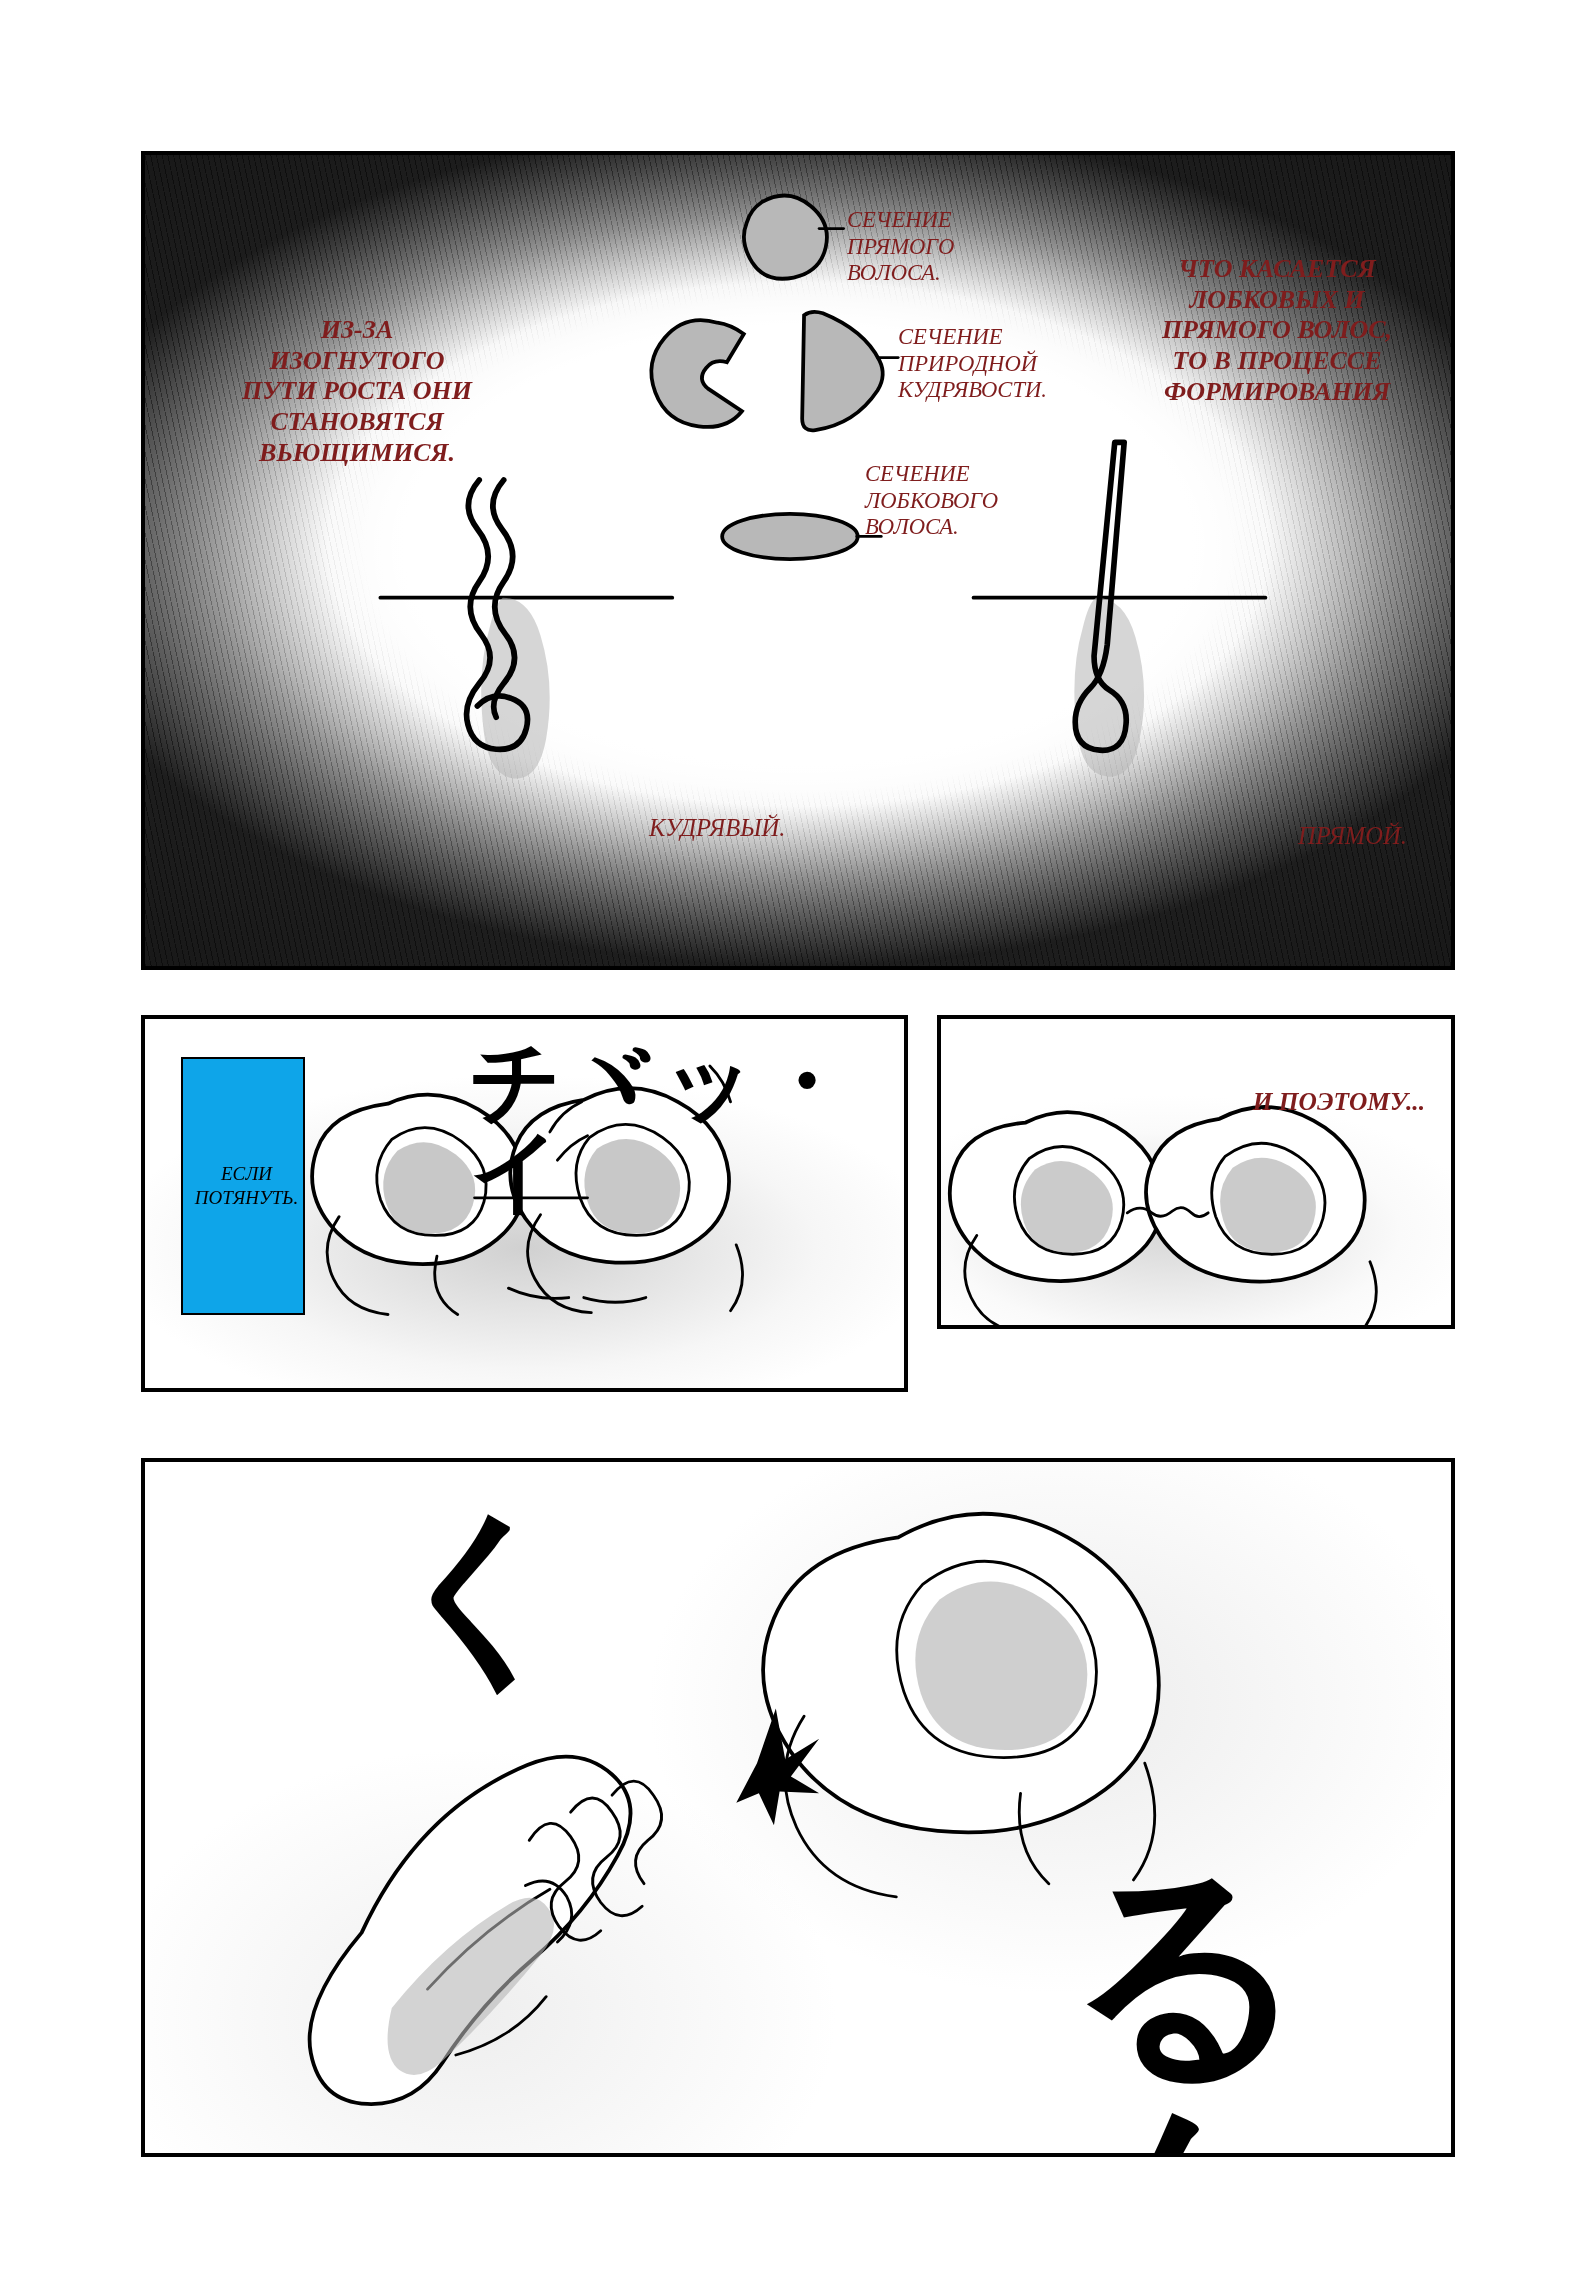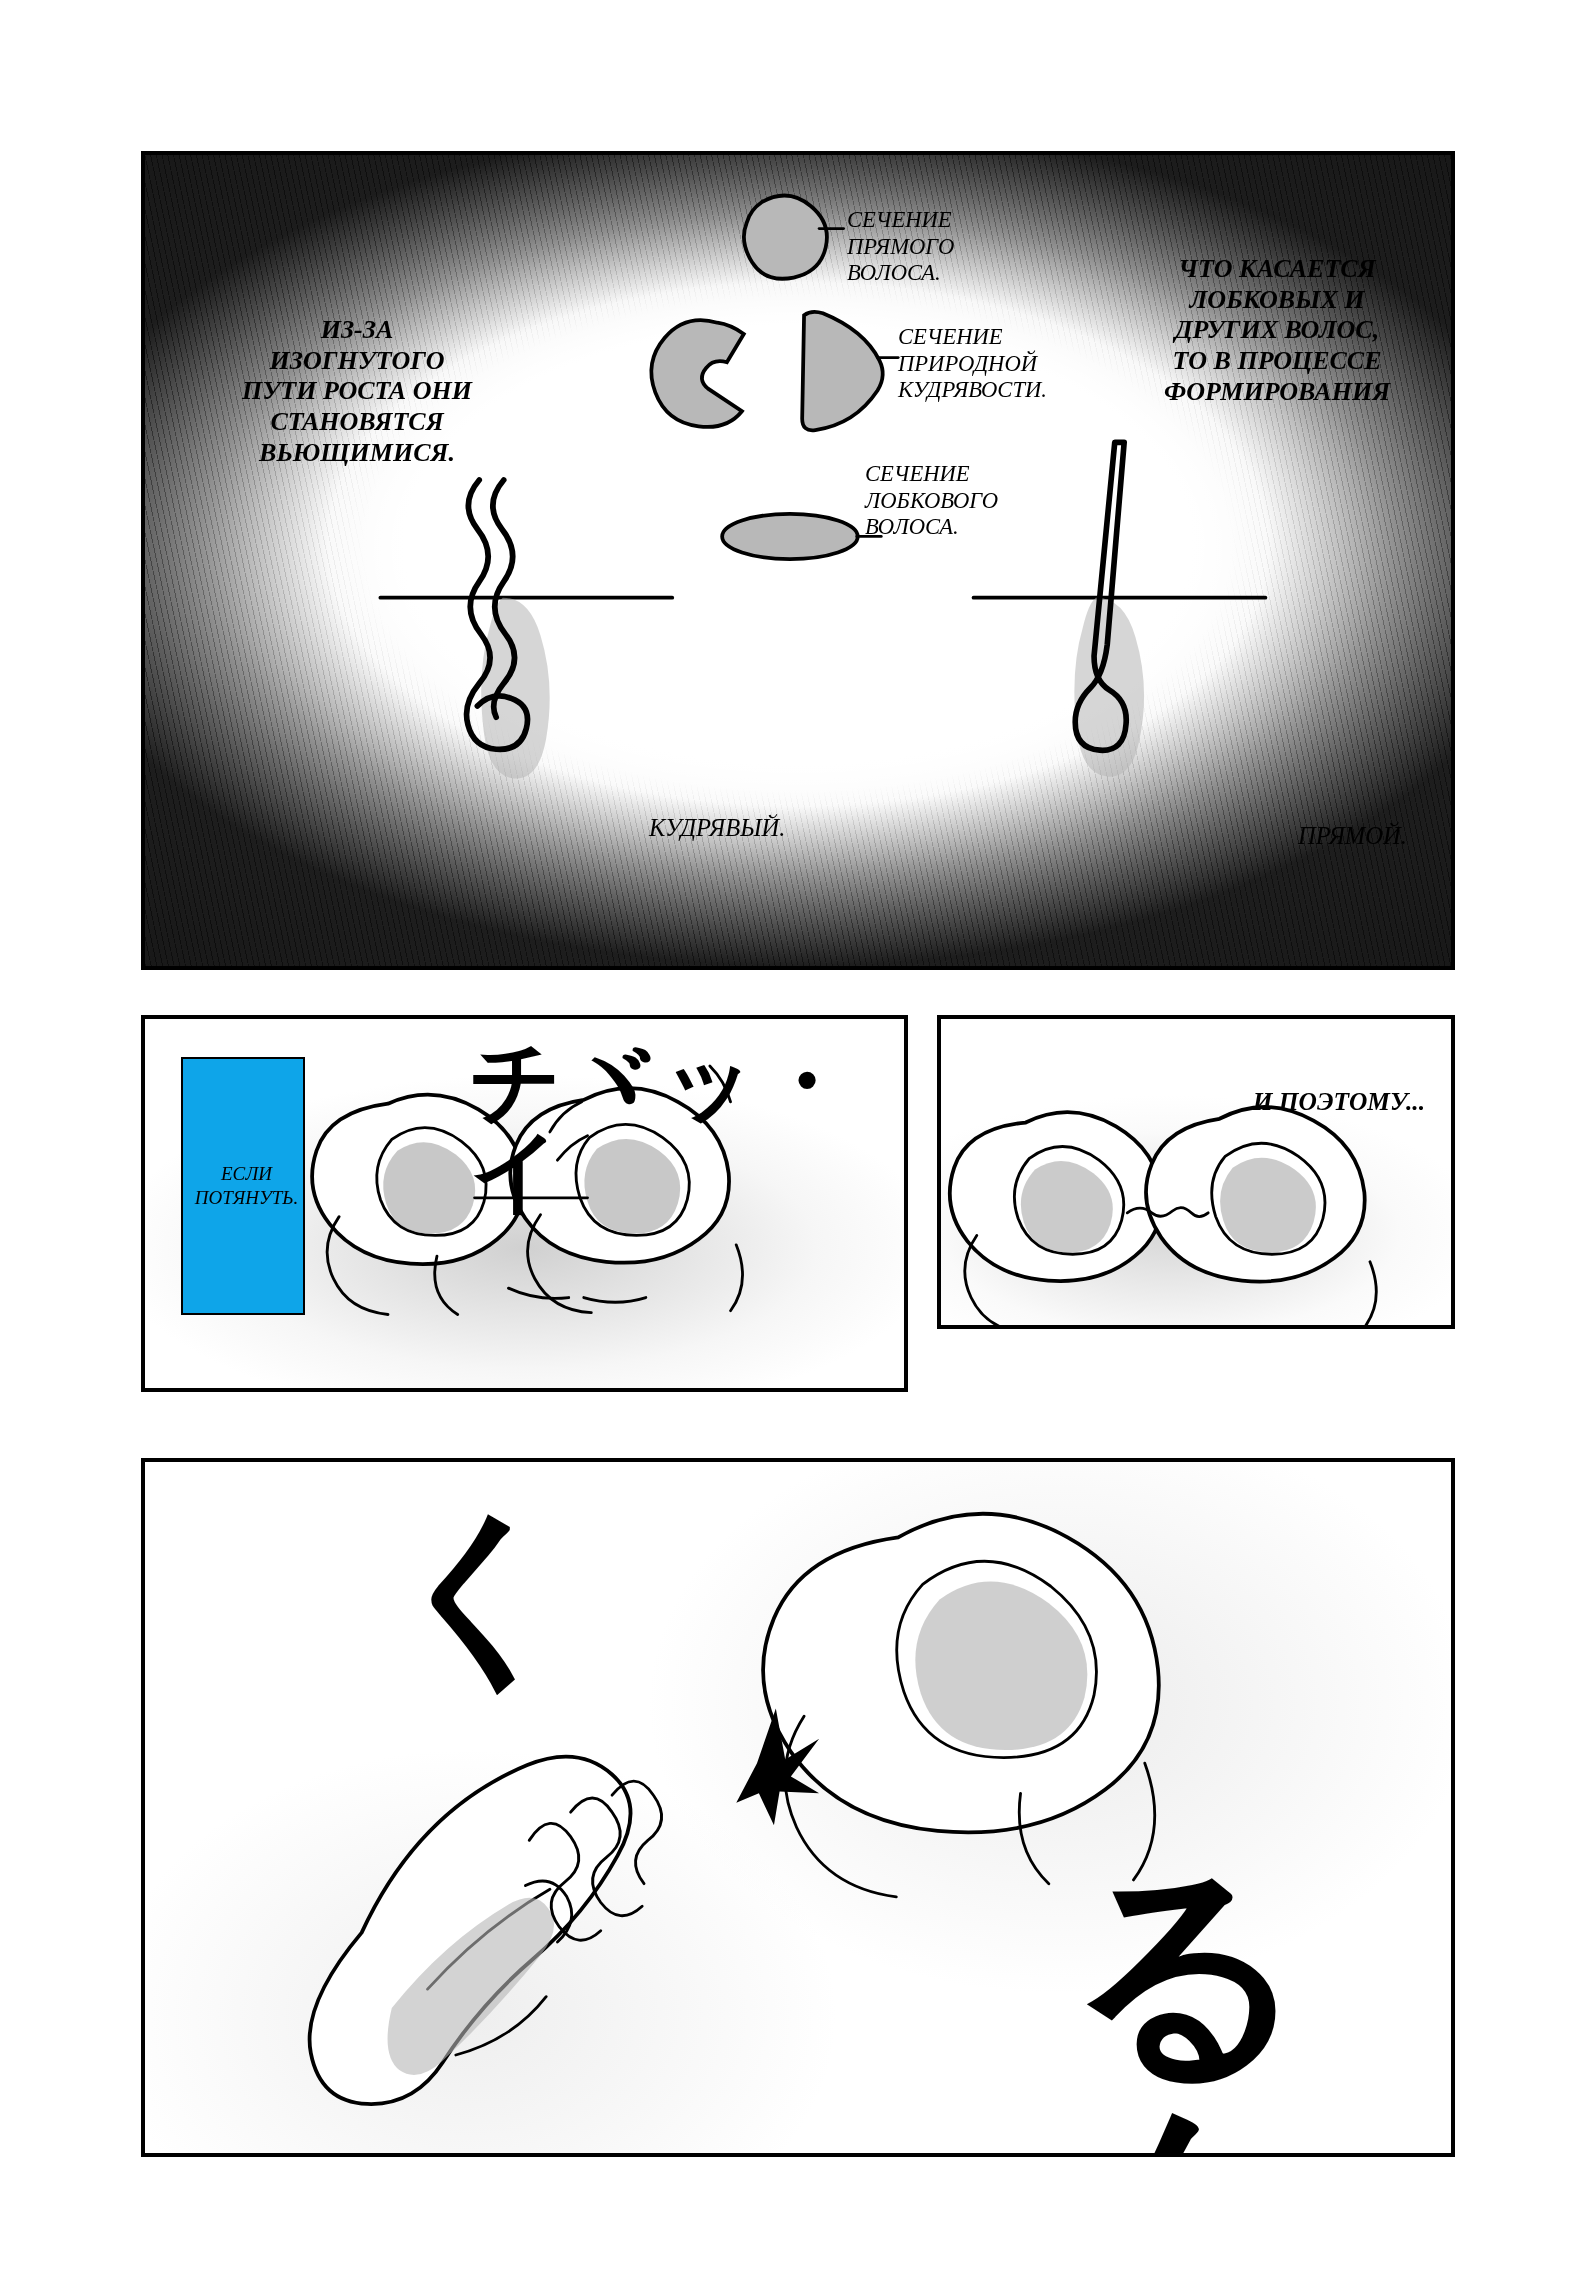--- a/index.html
+++ b/index.html
@@ -54,21 +54,21 @@
     -webkit-mask-image: radial-gradient(ellipse 60% 55% at 50% 48%, rgba(0,0,0,0) 55%, rgba(0,0,0,1) 92%);
     mask-image: radial-gradient(ellipse 60% 55% at 50% 48%, rgba(0,0,0,0) 55%, rgba(0,0,0,1) 92%);
     opacity: 0.85;
   }
 
   .txt {
     position: absolute;
     font-style: italic;
     font-weight: bold;
     line-height: 1.18;
-    color: #000000;
+    color: #7f1d1d;
     white-space: pre-line;
   }
   .txt.small {
     font-weight: normal;
     font-style: italic;
   }
 
   #p1-text-left {
     left: 71px;
     top: 160px;
@@ -268,21 +268,21 @@
       </g>
     </svg>
 
     <div class="txt" id="p1-text-left">ИЗ-ЗА
 ИЗОГНУТОГО
 ПУТИ РОСТА ОНИ
 СТАНОВЯТСЯ
 ВЬЮЩИМИСЯ.</div>
     <div class="txt" id="p1-text-right">ЧТО КАСАЕТСЯ
 ЛОБКОВЫХ И
-ДРУГИХ ВОЛОС,
+ПРЯМОГО ВОЛОС,
 ТО В ПРОЦЕССЕ
 ФОРМИРОВАНИЯ</div>
     <div class="txt small" id="p1-label-straight-section">СЕЧЕНИЕ
 ПРЯМОГО
 ВОЛОСА.</div>
     <div class="txt small" id="p1-label-natural-curl">СЕЧЕНИЕ
 ПРИРОДНОЙ
 КУДРЯВОСТИ.</div>
     <div class="txt small" id="p1-label-pubic-section">СЕЧЕНИЕ
 ЛОБКОВОГО

